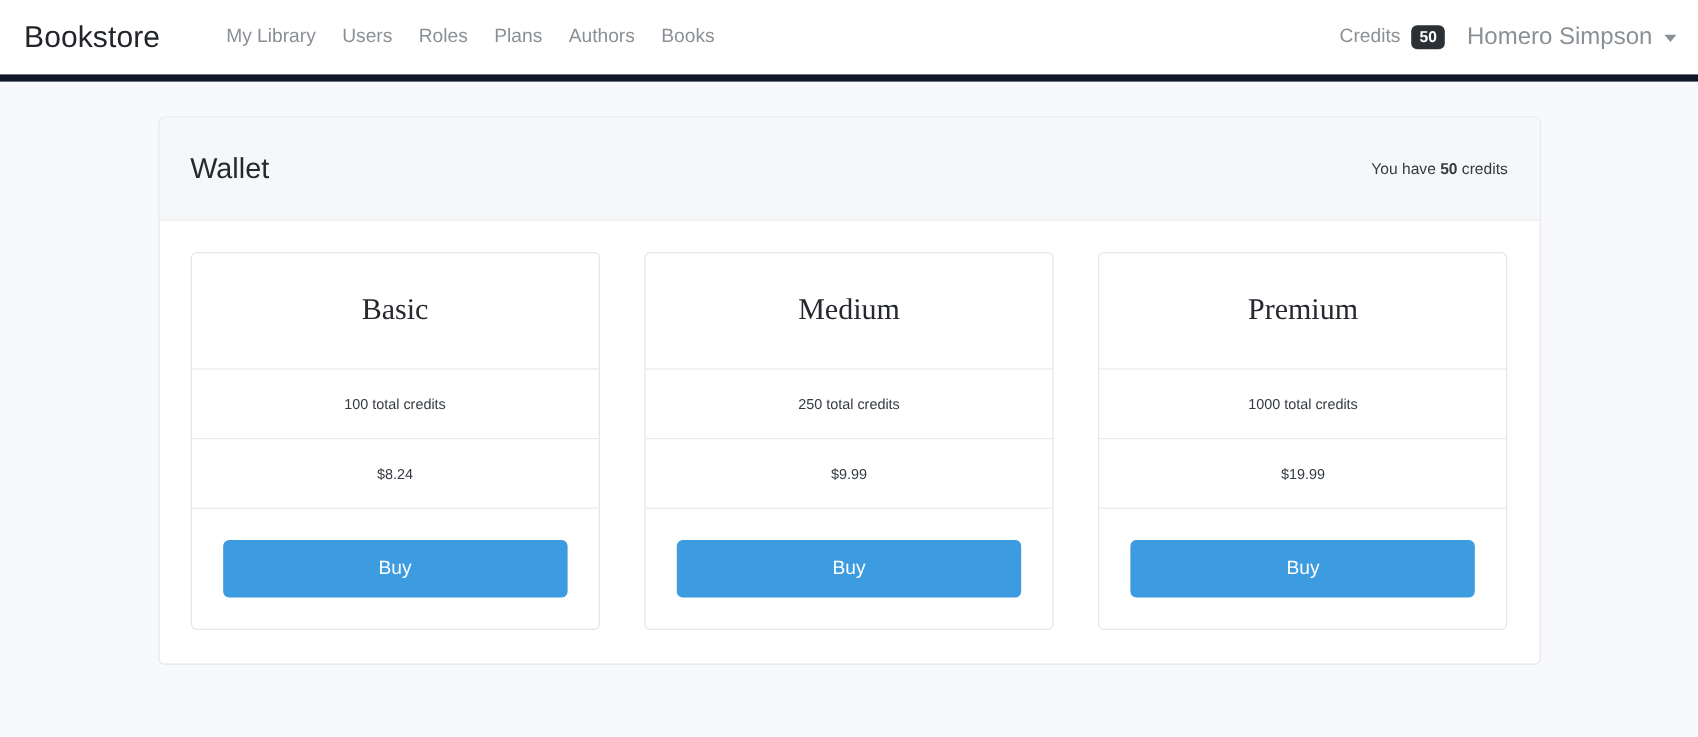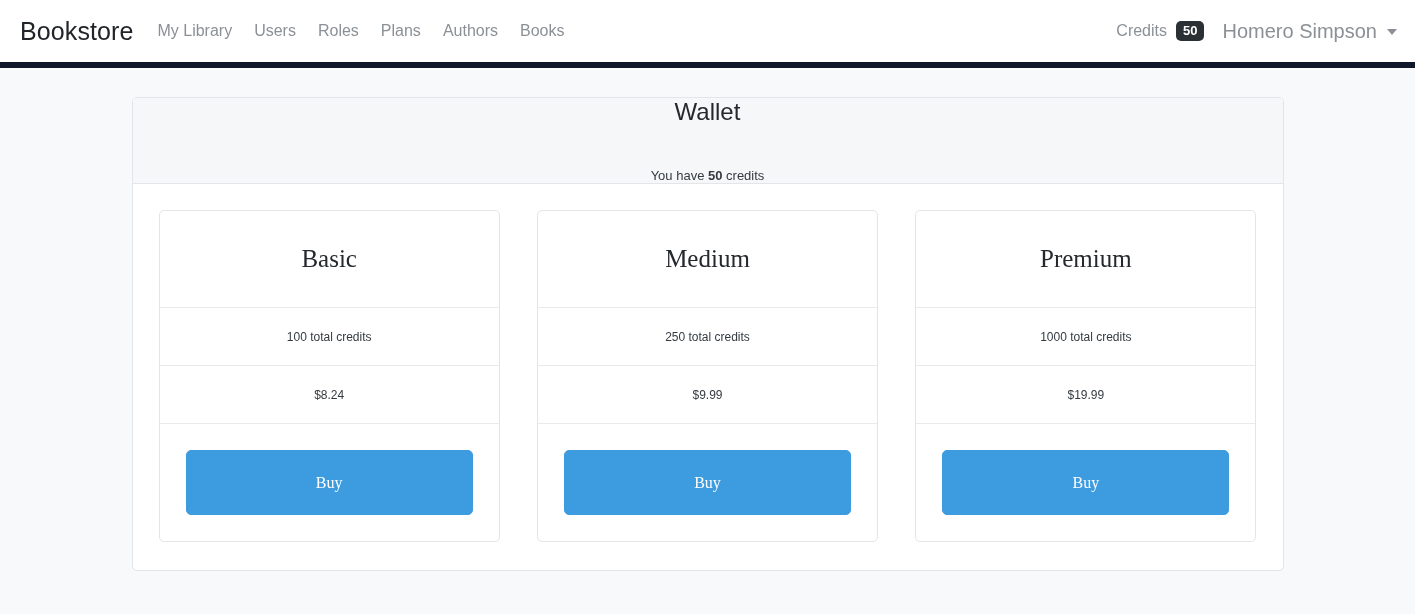--- a/index.html
+++ b/index.html
@@ -35,20 +35,21 @@
     color: #212529;
     letter-spacing: 0.1px;
     white-space: nowrap;
     cursor: pointer;
   }
 
   .nav-links {
     display: flex;
     align-items: center;
     gap: 22px;
+    margin-left: 31px;
   }
 
   .nav-link {
     font-size: 16px;
     color: #8b9096;
     white-space: nowrap;
     cursor: pointer;
   }
 
   .nav-right {
@@ -119,21 +120,20 @@
 
   .wallet-header {
     background: #f6f7f8;
     border-bottom: 1px solid #e3e5e8;
     border-radius: 4px 4px 0 0;
     height: 86px;
     padding: 0 26px;
     display: flex;
     align-items: center;
     justify-content: space-between;
-    flex-direction: column;
   }
 
   .wallet-title {
     font-size: 24px;
     font-weight: normal;
     color: #25292d;
   }
 
   .wallet-credits {
     font-size: 13px;
@@ -187,23 +187,23 @@
     border-top: 1px solid #e8eaec;
     padding: 26px;
     display: flex;
   }
 
   .buy-btn {
     flex: 1;
     background: #3d9be0;
     border: 1px solid #3d9be0;
     color: #ffffff;
-    font-family: Liberation Serif, serif;
+    font-family: Liberation Sans, sans-serif;
     font-size: 16px;
-    height: 65px;
+    height: 48px;
     border-radius: 5px;
     cursor: pointer;
     line-height: 1;
   }
 </style>
 </head>
 <body>
 
 <div class="navbar">
   <div class="brand">Bookstore</div>

